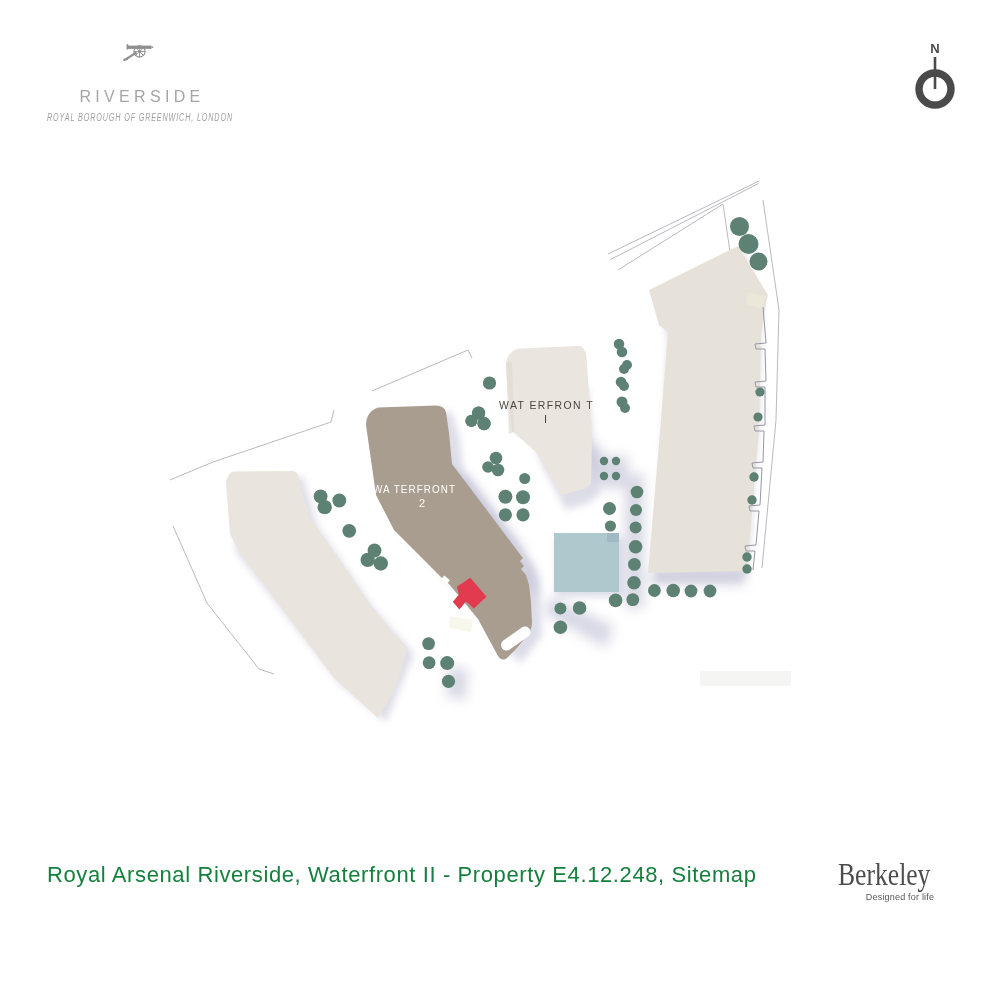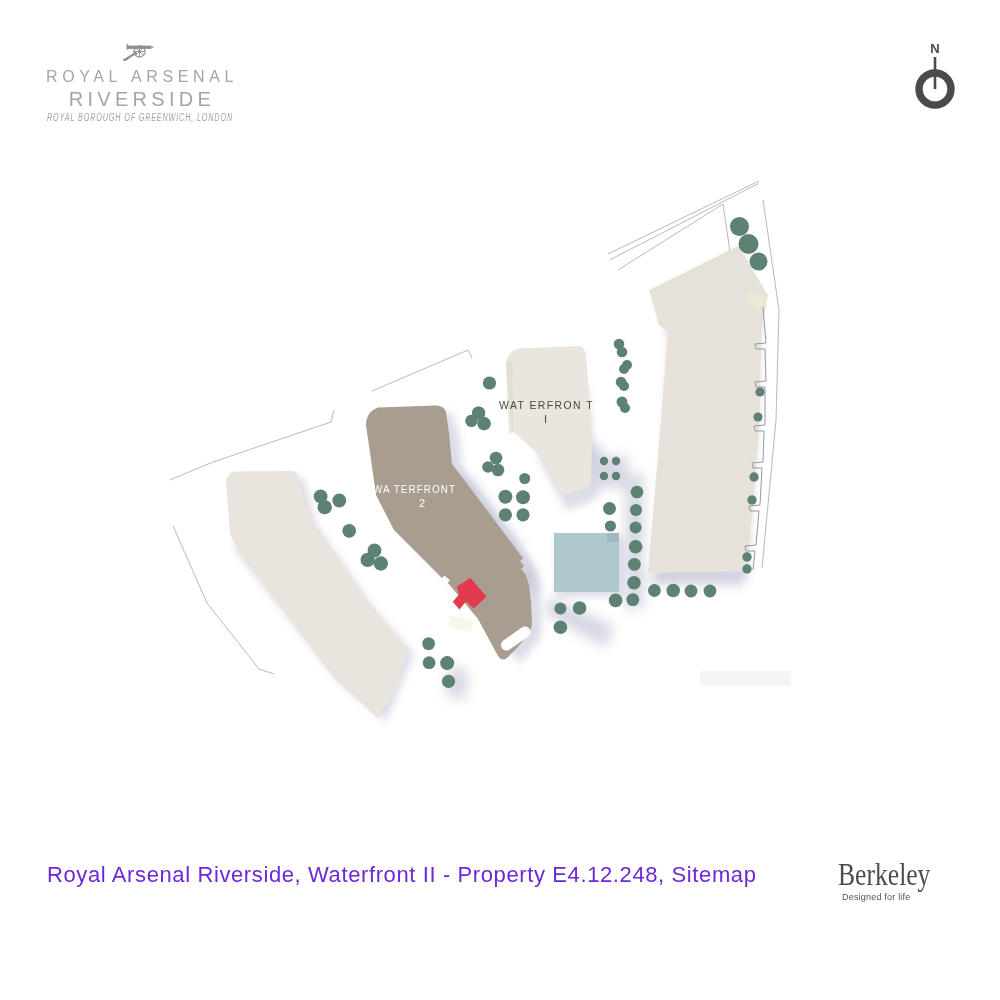--- a/index.html
+++ b/index.html
@@ -17,23 +17,22 @@
       <circle cx="21.5" cy="13.5" r="1.1" fill="#8f8f8f" stroke="none"></circle>
       <path d="M21.5 7.9 L21.5 19.1 M15.9 13.5 L27.1 13.5 M17.5 9.5 L25.5 17.5 M25.5 9.5 L17.5 17.5" stroke-width="0.9"></path>
       <path d="M9.2 7.6 L33.5 7.6 L33.5 10.9 L9.2 10.9 Z" fill="#8f8f8f" stroke="none"></path>
       <path d="M9.4 6.2 L9.4 11.6" stroke-width="1.7"></path>
       <path d="M33.5 9.2 L35.3 9.2" stroke-width="1.4"></path>
       <path d="M18.5 14.5 L8.8 20.6" stroke="#8f8f8f" stroke-width="2.2"></path>
       <path d="M9 20.9 L6.4 21.8" stroke="#8f8f8f" stroke-width="2.4" stroke-linecap="round"></path>
     </g>
   </svg>
 
-  <div class="abs" style="left:2px;top:67.5px;width:280px;text-align:center;font-size:16px;letter-spacing:4.6px;color:#a5a5a5;">ROYAL&nbsp;ARSENAL</div>
-
-  <div class="abs" style="left:2px;top:87.5px;width:280px;text-align:center;font-size:20px;letter-spacing:4.3px;color:#a5a5a5;">RIVERSIDE</div>
+
+  <div class="abs" style="left:2px;top:87.5px;width:280px;text-align:center;font-size:16px;letter-spacing:4.3px;color:#a5a5a5;">RIVERSIDE</div>
 
   <div class="abs" style="left:0;top:111.5px;width:280px;text-align:center;font-size:10px;font-style:italic;letter-spacing:1.2px;color:#a2a2a2;transform:scaleX(0.72);">ROYAL BOROUGH OF GREENWICH, LONDON</div>
 </div>
 
 <div class="abs" style="left:895px;top:38px;width:80px;height:80px;">
 
   <div class="abs" style="left:0;top:3px;width:80px;text-align:center;font-size:13px;font-weight:bold;color:#4a4a4a;">N</div>
 
   <svg class="abs" style="left:0;top:0;" width="80" height="80" viewBox="0 0 80 80">
     <line x1="40" y1="19" x2="40" y2="51" stroke="#4a4a4a" stroke-width="2.6"></line>
@@ -200,20 +199,20 @@
       <circle cx="367.7" cy="559.9" r="7.2"></circle>
       <circle cx="380.8" cy="563.5" r="7.2"></circle>
 
     <circle cx="478.6" cy="413.1" r="6.6"></circle>
       <circle cx="471.4" cy="420.8" r="6"></circle>
       <circle cx="484.1" cy="423.6" r="6.6"></circle>
   </g>
 
 </svg>
 
-<div class="abs" style="left:47px;top:862px;font-size:22px;color:#6d28d9;letter-spacing:0.61px;">Royal Arsenal Riverside, Waterfront II - Property E4.12.248, Sitemap</div>
+<div class="abs" style="left:47px;top:862px;font-size:22px;color:#15803d;letter-spacing:0.61px;">Royal Arsenal Riverside, Waterfront II - Property E4.12.248, Sitemap</div>
 
 <div class="abs" style="left:838px;top:858px;width:120px;">
 
   <div style="font-family:'Liberation Serif', serif;font-size:32px;color:#4c4c4c;line-height:1;transform:scaleX(0.8);transform-origin:left;">Berkeley</div>
 
-  <div style="font-size:9px;color:#565656;margin-top:2px;margin-left:4px;letter-spacing:0.2px;">Designed for life</div>
+  <div style="font-size:9px;color:#565656;margin-top:2px;margin-left:4px;letter-spacing:0.2px;text-align:center;">Designed for life</div>
 </div>
 
 </body></html>

